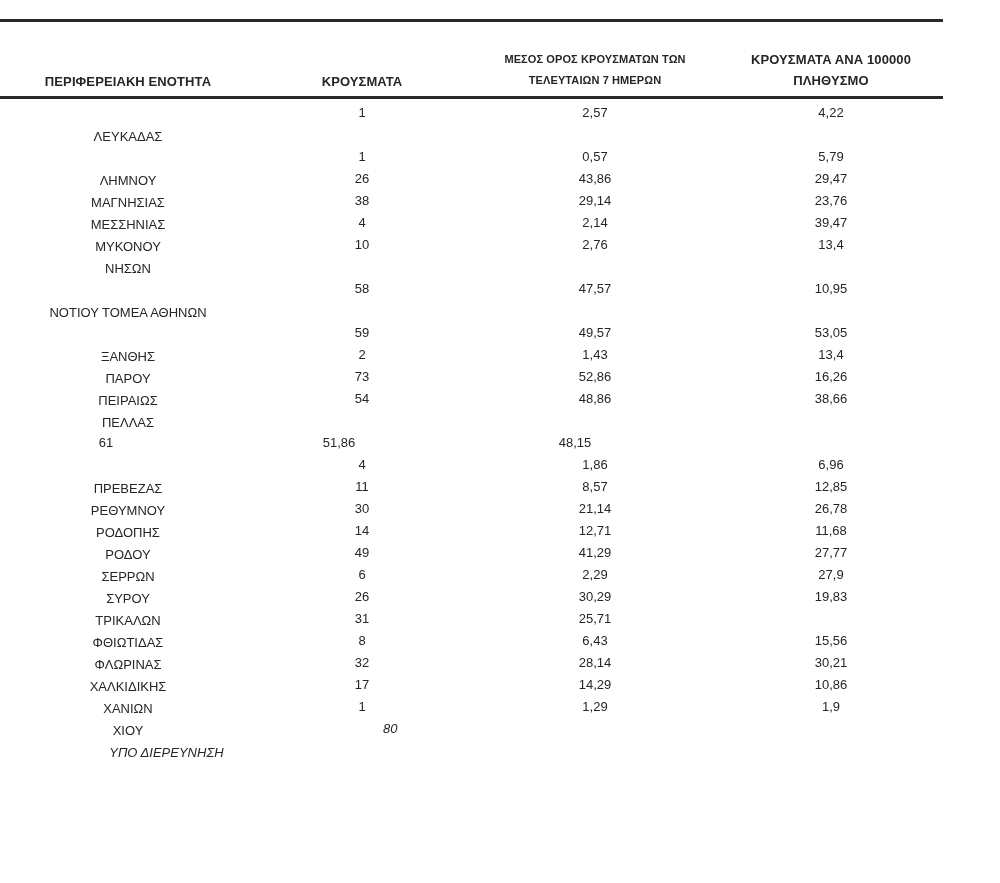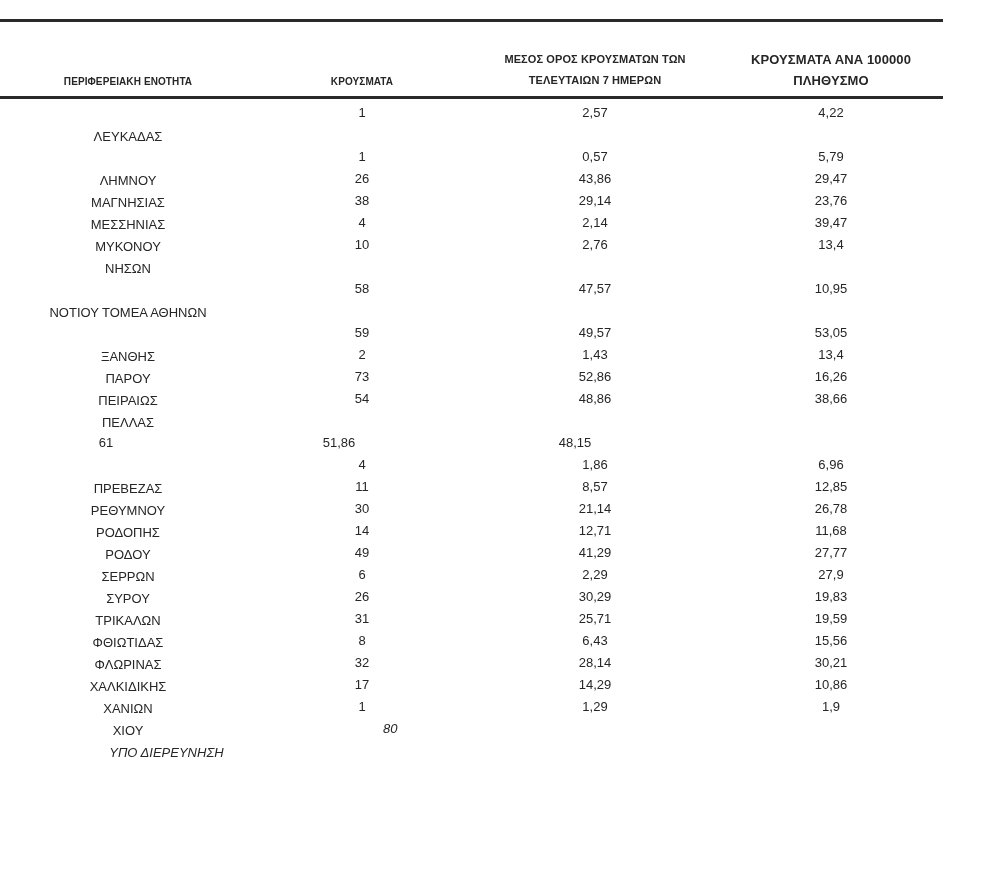--- a/index.html
+++ b/index.html
@@ -25,21 +25,21 @@
   .header-row {
     position: absolute; left: 0; top: 20px;
     width: 943px; height: 74px;
     display: flex; align-items: flex-end;
     box-sizing: border-box;
     padding-bottom: 3px;
   }
   .hc {
     text-align: center;
     font-weight: bold;
-    font-size: 10px;
+    font-size: 13px;
     line-height: 18px;
     letter-spacing: 0.1px;
   }
   .hc1 { width: 256px; }
   .hc2 { width: 212px; }
   .hc3 { width: 254px; font-size: 11px; line-height: 21px; }
   .hc4 { width: 218px; font-size: 13px; line-height: 21px; }
   .rows {
     position: absolute; left: 0; top: 102px;
     width: 943px;
@@ -198,21 +198,20 @@
       <div class="row">
         <div class="cell c1">ΤΡΙΚΑΛΩΝ</div>
         <div class="cell c2">26</div>
         <div class="cell c3">30,29</div>
         <div class="cell c4">19,83</div>
       </div>
       <div class="row">
         <div class="cell c1">ΦΘΙΩΤΙΔΑΣ</div>
         <div class="cell c2">31</div>
         <div class="cell c3">25,71</div>
-        <div class="cell c4">19,59</div>
       </div>
       <div class="row">
         <div class="cell c1">ΦΛΩΡΙΝΑΣ</div>
         <div class="cell c2">8</div>
         <div class="cell c3">6,43</div>
         <div class="cell c4">15,56</div>
       </div>
       <div class="row">
         <div class="cell c1">ΧΑΛΚΙΔΙΚΗΣ</div>
         <div class="cell c2">32</div>

